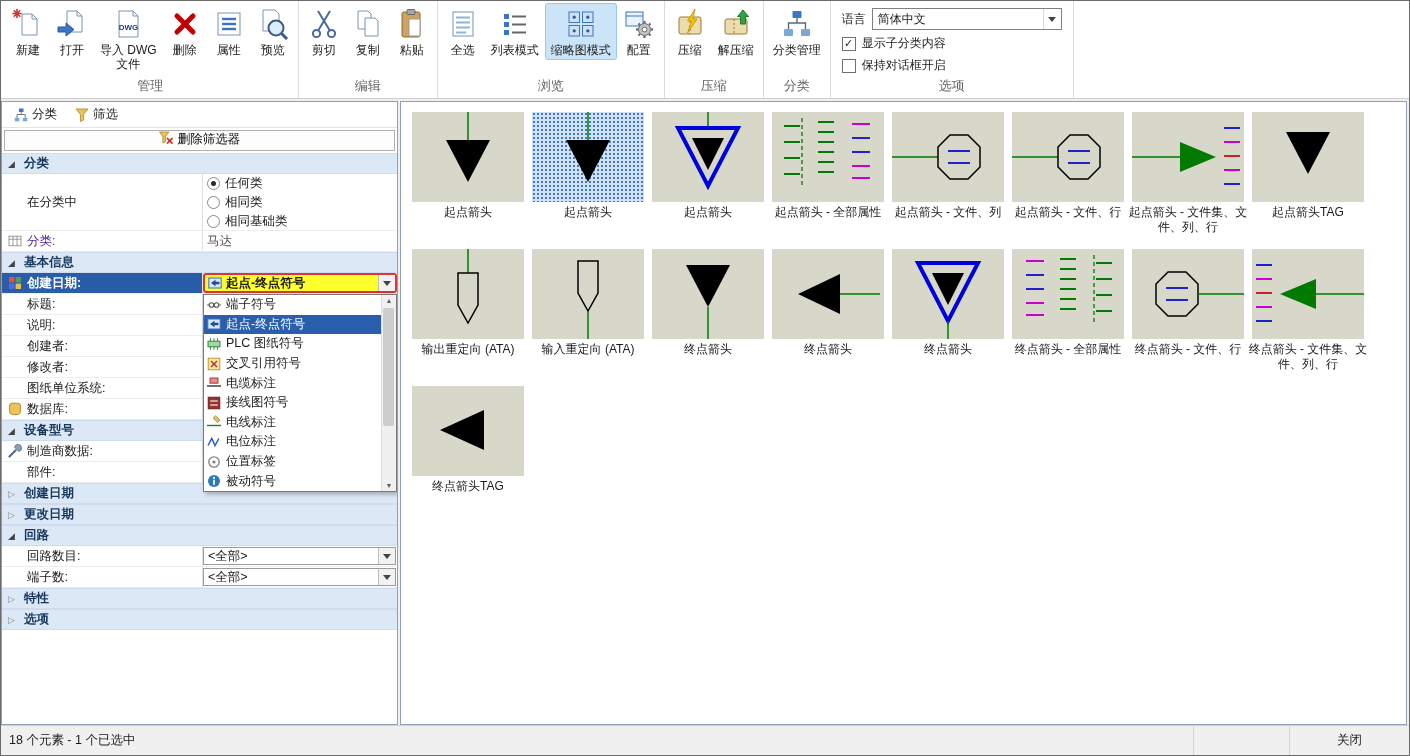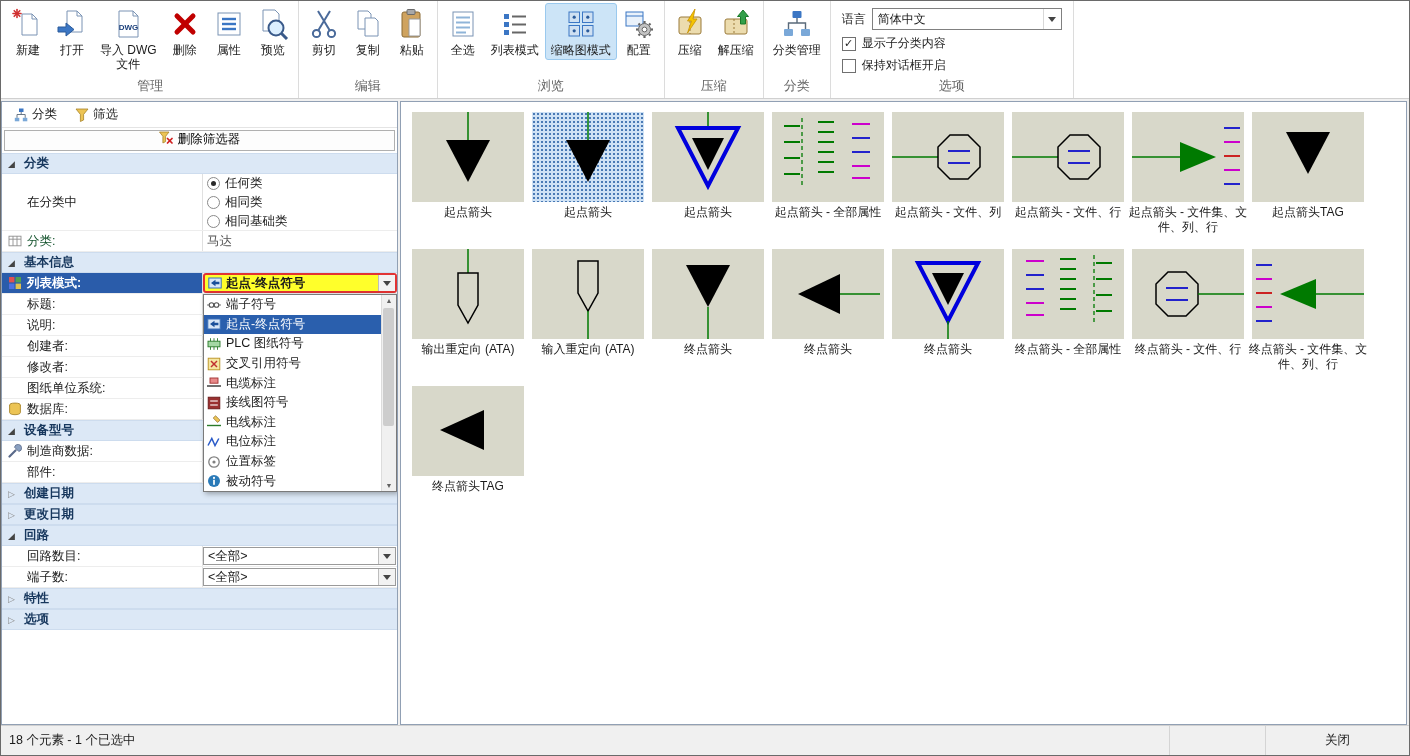--- a/index.html
+++ b/index.html
@@ -49,41 +49,41 @@
 .pvalue{flex:1;display:flex;align-items:center;padding-left:4px;font-size:12.5px;position:relative;min-width:0}
 .pvalue.hl{background:#ffff2b;border:2px solid #e23333;border-radius:3px;font-weight:700;padding-left:3px;gap:4px}
 .pvalue.combo-box{border:1px solid #9a9a9a;margin:1px 1px 1px 0}
 .varr{margin-left:auto;width:17px;align-self:stretch;display:flex;align-items:center;justify-content:center;border-left:1px solid #bdbdbd;background:#f2f2f2}
 .radio-block{display:flex;height:57px;border-bottom:1px solid #ededed}
 .radio-label-cell{width:201px;display:flex;align-items:center;padding-left:25px;border-right:1px solid #e0e0e0;font-size:12.5px}
 .radio-list{flex:1;display:flex;flex-direction:column;justify-content:center;gap:3px;padding:3px 0 3px 4px}
 .radio-item{display:flex;align-items:center;gap:5px;height:16px;font-size:12.5px}
 .radio{width:13px;height:13px;border:1px solid #8a8a8a;border-radius:50%;background:#fff;position:relative;flex:0 0 13px}
 .radio.checked::after{content:"";position:absolute;left:3px;top:3px;right:3px;bottom:3px;border-radius:50%;background:#2a2a2a}
-.prow.graylbl .plabel,.prow.graylbl .plabel span{color:#14532d}
+.prow.graylbl .plabel,.prow.graylbl .plabel span{color:#4c1d95}
 .prow.graylbl .pvalue{color:#555}
 
 .popup{position:absolute;left:201px;top:192px;width:194px;height:198px;background:#fff;border:1px solid #7a7a7a;box-shadow:2px 2px 5px rgba(0,0,0,.3);z-index:10}
 .popup-list{margin-right:5px}
 .pitem{height:19.6px;display:flex;align-items:center;gap:5px;padding-left:3px;font-size:12.5px;white-space:nowrap}
 .pitem.selected{background:#2a5fad;color:#fff}
 .vscroll{position:absolute;top:0;right:0;bottom:0;width:15px;background:#f0f0f0;border-left:1px solid #dcdcdc;display:flex;flex-direction:column;align-items:center;justify-content:space-between;font-size:7px;color:#606060;padding:2px 0}
 .vthumb{position:absolute;right:2px;top:13px;width:11px;height:118px;background:#cdcdcd;border-radius:2px}
 
 .thumb-grid{padding:10px 0 0 11px;display:flex;flex-wrap:wrap;align-content:flex-start}
 .tcell{width:112px;margin:0 8px 14px 0;display:flex;flex-direction:column;align-items:center}
 .timg{width:112px;height:90px;background:#d8d8ca;display:flex}
 .timg svg{width:112px;height:90px;display:block}
 .timg.selected{background-color:#cfe2f5;background-image:radial-gradient(#4a7ab5 1px,transparent 1px);background-size:4px 4px}
 .tlabel{margin-top:3px;width:122px;text-align:center;font-size:12px;line-height:1.25;min-height:30px}
 
 .statusbar{height:30px;background:#f0f0f0;border-top:1px solid #d0d0d0;display:flex;align-items:center;flex:0 0 auto}
 .status-text{padding-left:8px;font-size:12.5px}
 .sb-spacer{margin-left:auto;width:96px;height:100%;border-left:1px solid #d4d4d4}
-.close-btn{width:144px;height:100%;border:none;border-left:1px solid #d4d4d4;background:#f0f0f0;font-family:inherit;font-size:12.5px;color:#1a1a1a}
+.close-btn{width:120px;height:100%;border:none;border-left:1px solid #d4d4d4;background:#f0f0f0;font-family:inherit;font-size:12.5px;color:#1a1a1a}
 .sarr{line-height:1}
 </style>
 </head>
 <body>
 
 <svg style="position:absolute;width:0;height:0" aria-hidden="true">
 <defs>
 <symbol id="app-icon" viewBox="0 0 16 16">
         <rect x="1" y="1.5" width="13" height="12" fill="#f2f6fb" stroke="#4a6a9a"></rect>
         <polygon points="7.5,3.5 10,8 7.5,12 5,8" fill="#2a5caa"></polygon>
@@ -678,21 +678,21 @@
             <span class="sec-arrow">◢</span>
             <span>基本信息</span>
           </div>
           <div class="prow">
             <div class="plabel dark">
               <span class="ic14">
                 <svg>
                   <use href="#symbol-type-icon"></use>
                 </svg>
               </span>
-              <span>列表模式:</span>
+              <span>创建日期:</span>
             </div>
             <div class="pvalue hl">
               <span class="ic14">
                 <svg>
                   <use href="#start-end-symbol-icon"></use>
                 </svg>
               </span>
               <span>起点-终点符号</span>
               <span class="varr">
                 <span class="tri-down"></span>

